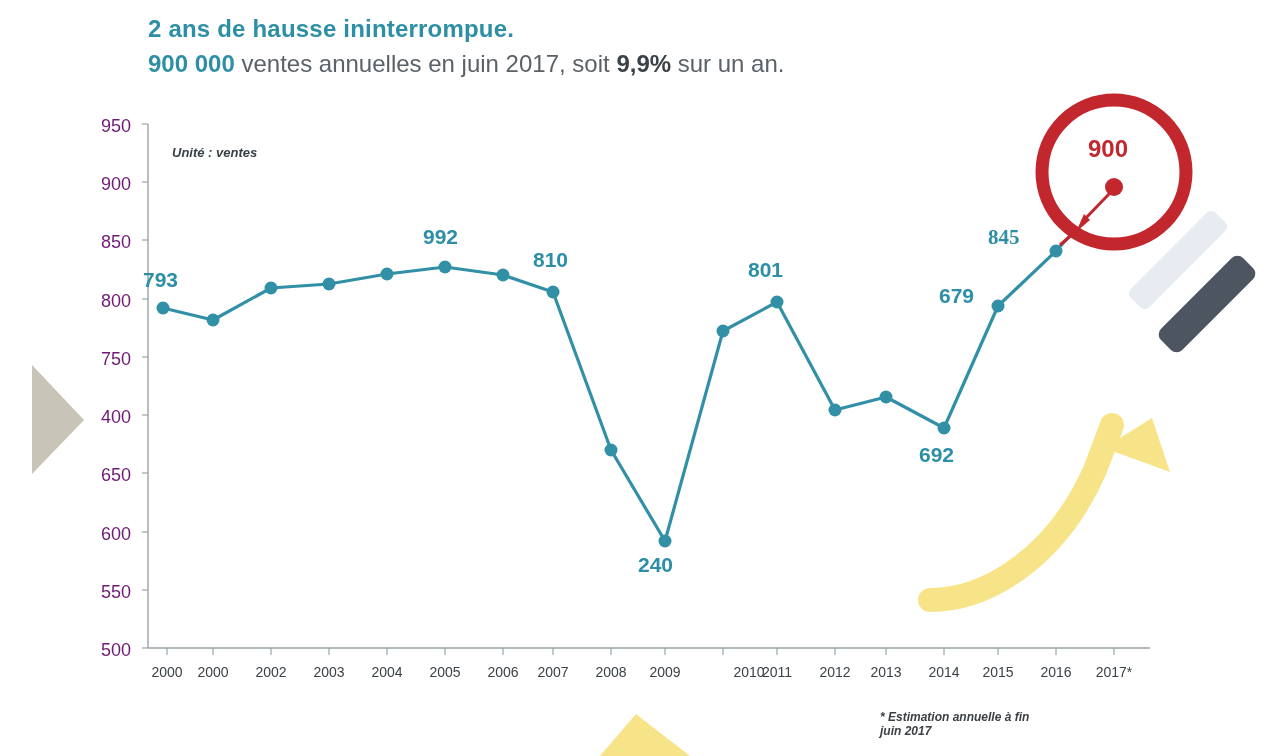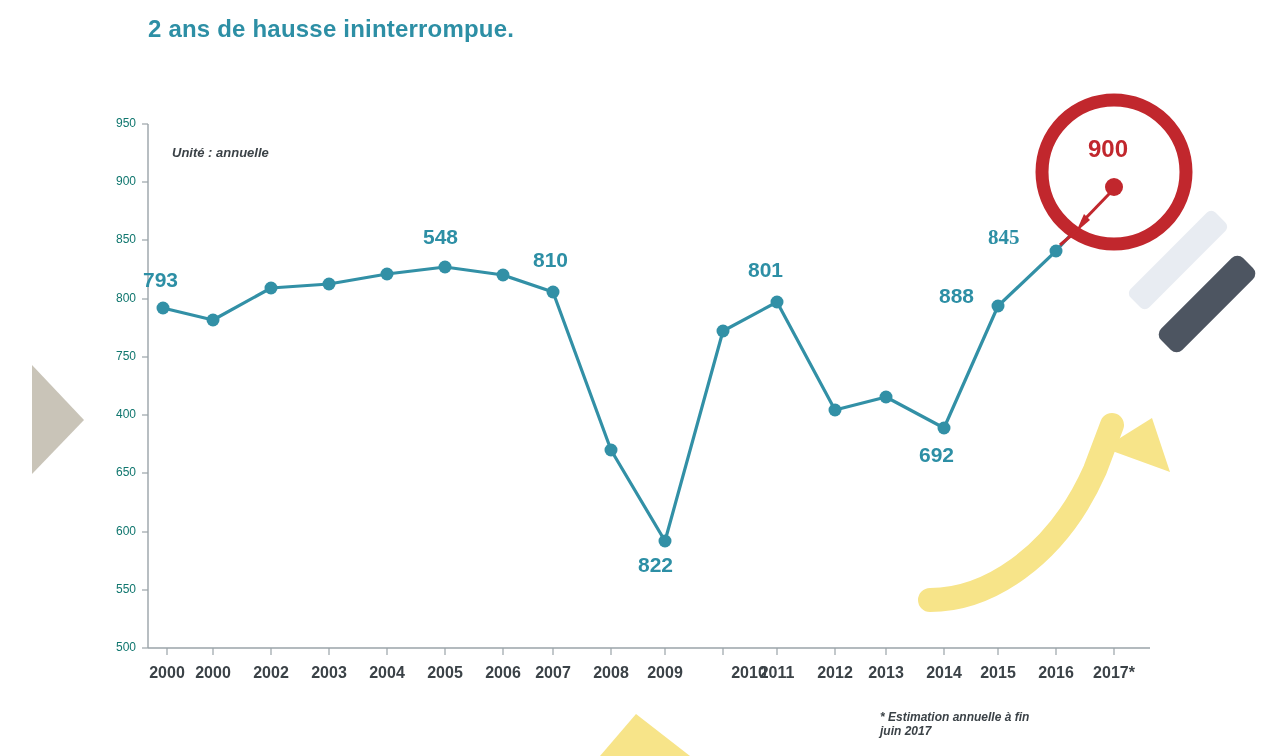--- a/index.html
+++ b/index.html
@@ -20,24 +20,24 @@
   }
   .title-line2{
     font-size:24px;color:#5a6268;line-height:32px;white-space:nowrap;margin-top:4px;
   }
   .title-line2 .hl{color:#2d8fa5;font-weight:bold;}
   .title-line2 .bold-dark{color:#3b4247;font-weight:bold;}
   svg.chart{position:absolute;left:0;top:0;}
 
   
   .ytick{
-    position:absolute;font-size:12px;color:#0f766e;text-align:right;width:40px;
+    position:absolute;font-size:18px;color:#701a75;text-align:center;width:40px;
   }
   .xtick{
-    position:absolute;font-size:16px;color:#3b4247;font-weight:bold;text-align:center;width:48px;
+    position:absolute;font-size:14px;color:#3b4247;font-weight:normal;text-align:center;width:48px;
   }
 
   .unit-label{
     position:absolute;left:172px;top:145px;font-size:13px;font-style:italic;
     font-weight:bold;color:#3b4247;
   }
 
   
   .dlabel{
     position:absolute;font-size:21px;font-weight:bold;color:#2d8fa5;white-space:nowrap;
@@ -58,20 +58,23 @@
     color:#3b4247;font-weight:bold;
   }
 </style>
 </head>
 <body>
 
 <div id="stage">
 
   <div class="title-block">
     <div class="title-line1">2 ans de hausse ininterrompue.</div>
+    <div class="title-line2">
+      <span class="hl">900 000</span><span> ventes annuelles en juin 2017, soit </span><span class="bold-dark">9,9%</span><span> sur un an.</span>
+    </div>
   </div>
 
   <svg class="chart" width="1286" height="756">
 
     <line x1="148" y1="124" x2="148" y2="648" stroke="#9aa3a8" stroke-width="1.4"></line>
     <line x1="148" y1="648" x2="1150" y2="648" stroke="#9aa3a8" stroke-width="1.4"></line>
 
     <g stroke="#9aa3a8" stroke-width="1.2">
       <line x1="142" y1="124" x2="148" y2="124"></line>
       <line x1="142" y1="182" x2="148" y2="182"></line>
@@ -173,28 +176,28 @@
   <div class="xtick" style="left:641px;top:664px;">2009</div>
   <div class="xtick" style="left:725px;top:664px;">2010</div>
   <div class="xtick" style="left:753px;top:664px;">2011</div>
   <div class="xtick" style="left:811px;top:664px;">2012</div>
   <div class="xtick" style="left:862px;top:664px;">2013</div>
   <div class="xtick" style="left:920px;top:664px;">2014</div>
   <div class="xtick" style="left:974px;top:664px;">2015</div>
   <div class="xtick" style="left:1032px;top:664px;">2016</div>
   <div class="xtick" style="left:1090px;top:664px;">2017*</div>
 
-  <div class="unit-label">Unité : annuelle</div>
+  <div class="unit-label">Unité : ventes</div>
 
   <div class="dlabel" style="left:143px;top:268px;">793</div>
-  <div class="dlabel" style="left:423px;top:225px;">548</div>
+  <div class="dlabel" style="left:423px;top:225px;">992</div>
   <div class="dlabel" style="left:533px;top:248px;">810</div>
-  <div class="dlabel" style="left:638px;top:553px;">822</div>
+  <div class="dlabel" style="left:638px;top:553px;">240</div>
   <div class="dlabel" style="left:748px;top:258px;">801</div>
   <div class="dlabel" style="left:919px;top:443px;">692</div>
-  <div class="dlabel" style="left:939px;top:284px;">888</div>
+  <div class="dlabel" style="left:939px;top:284px;">679</div>
   <div class="dlabel" style="left:988px;top:225px;font-family:Liberation Serif, serif;">845</div>
   <div class="dlabel red" style="left:1088px;top:135px;">900</div>
 
 
   <div class="footnote">* Estimation annuelle à fin juin 2017</div>
 
 </div>
 
 </body></html>

